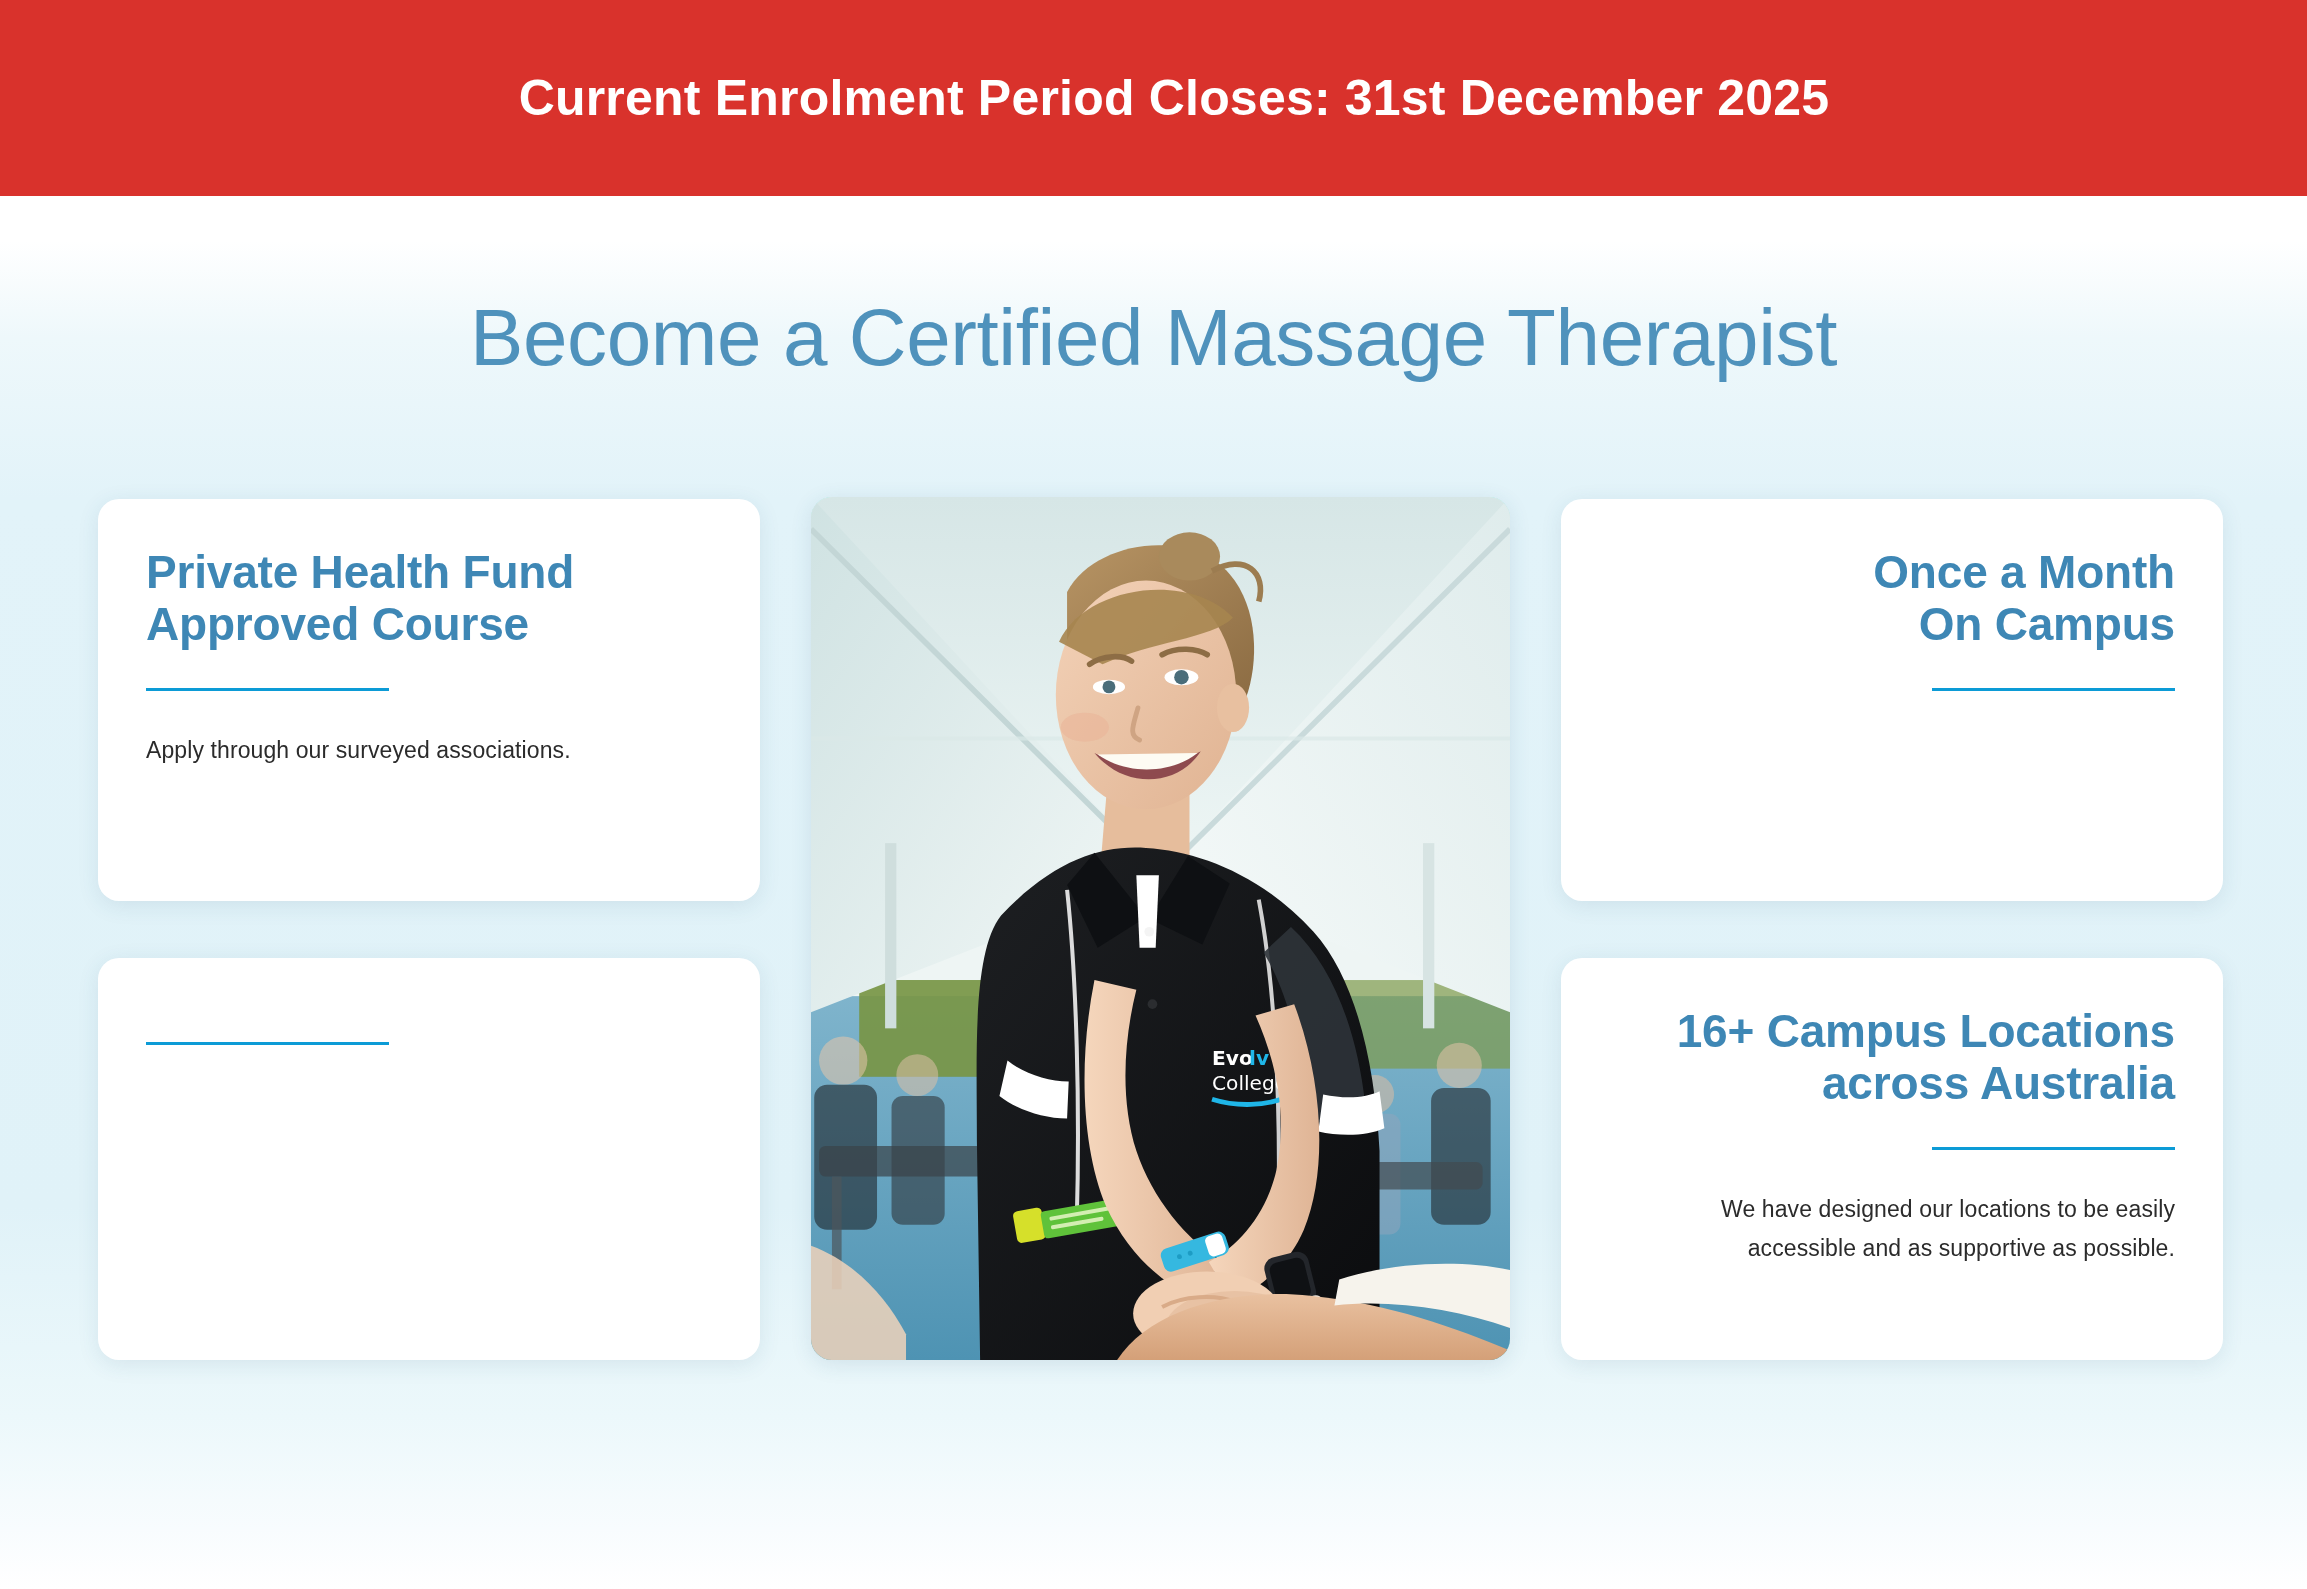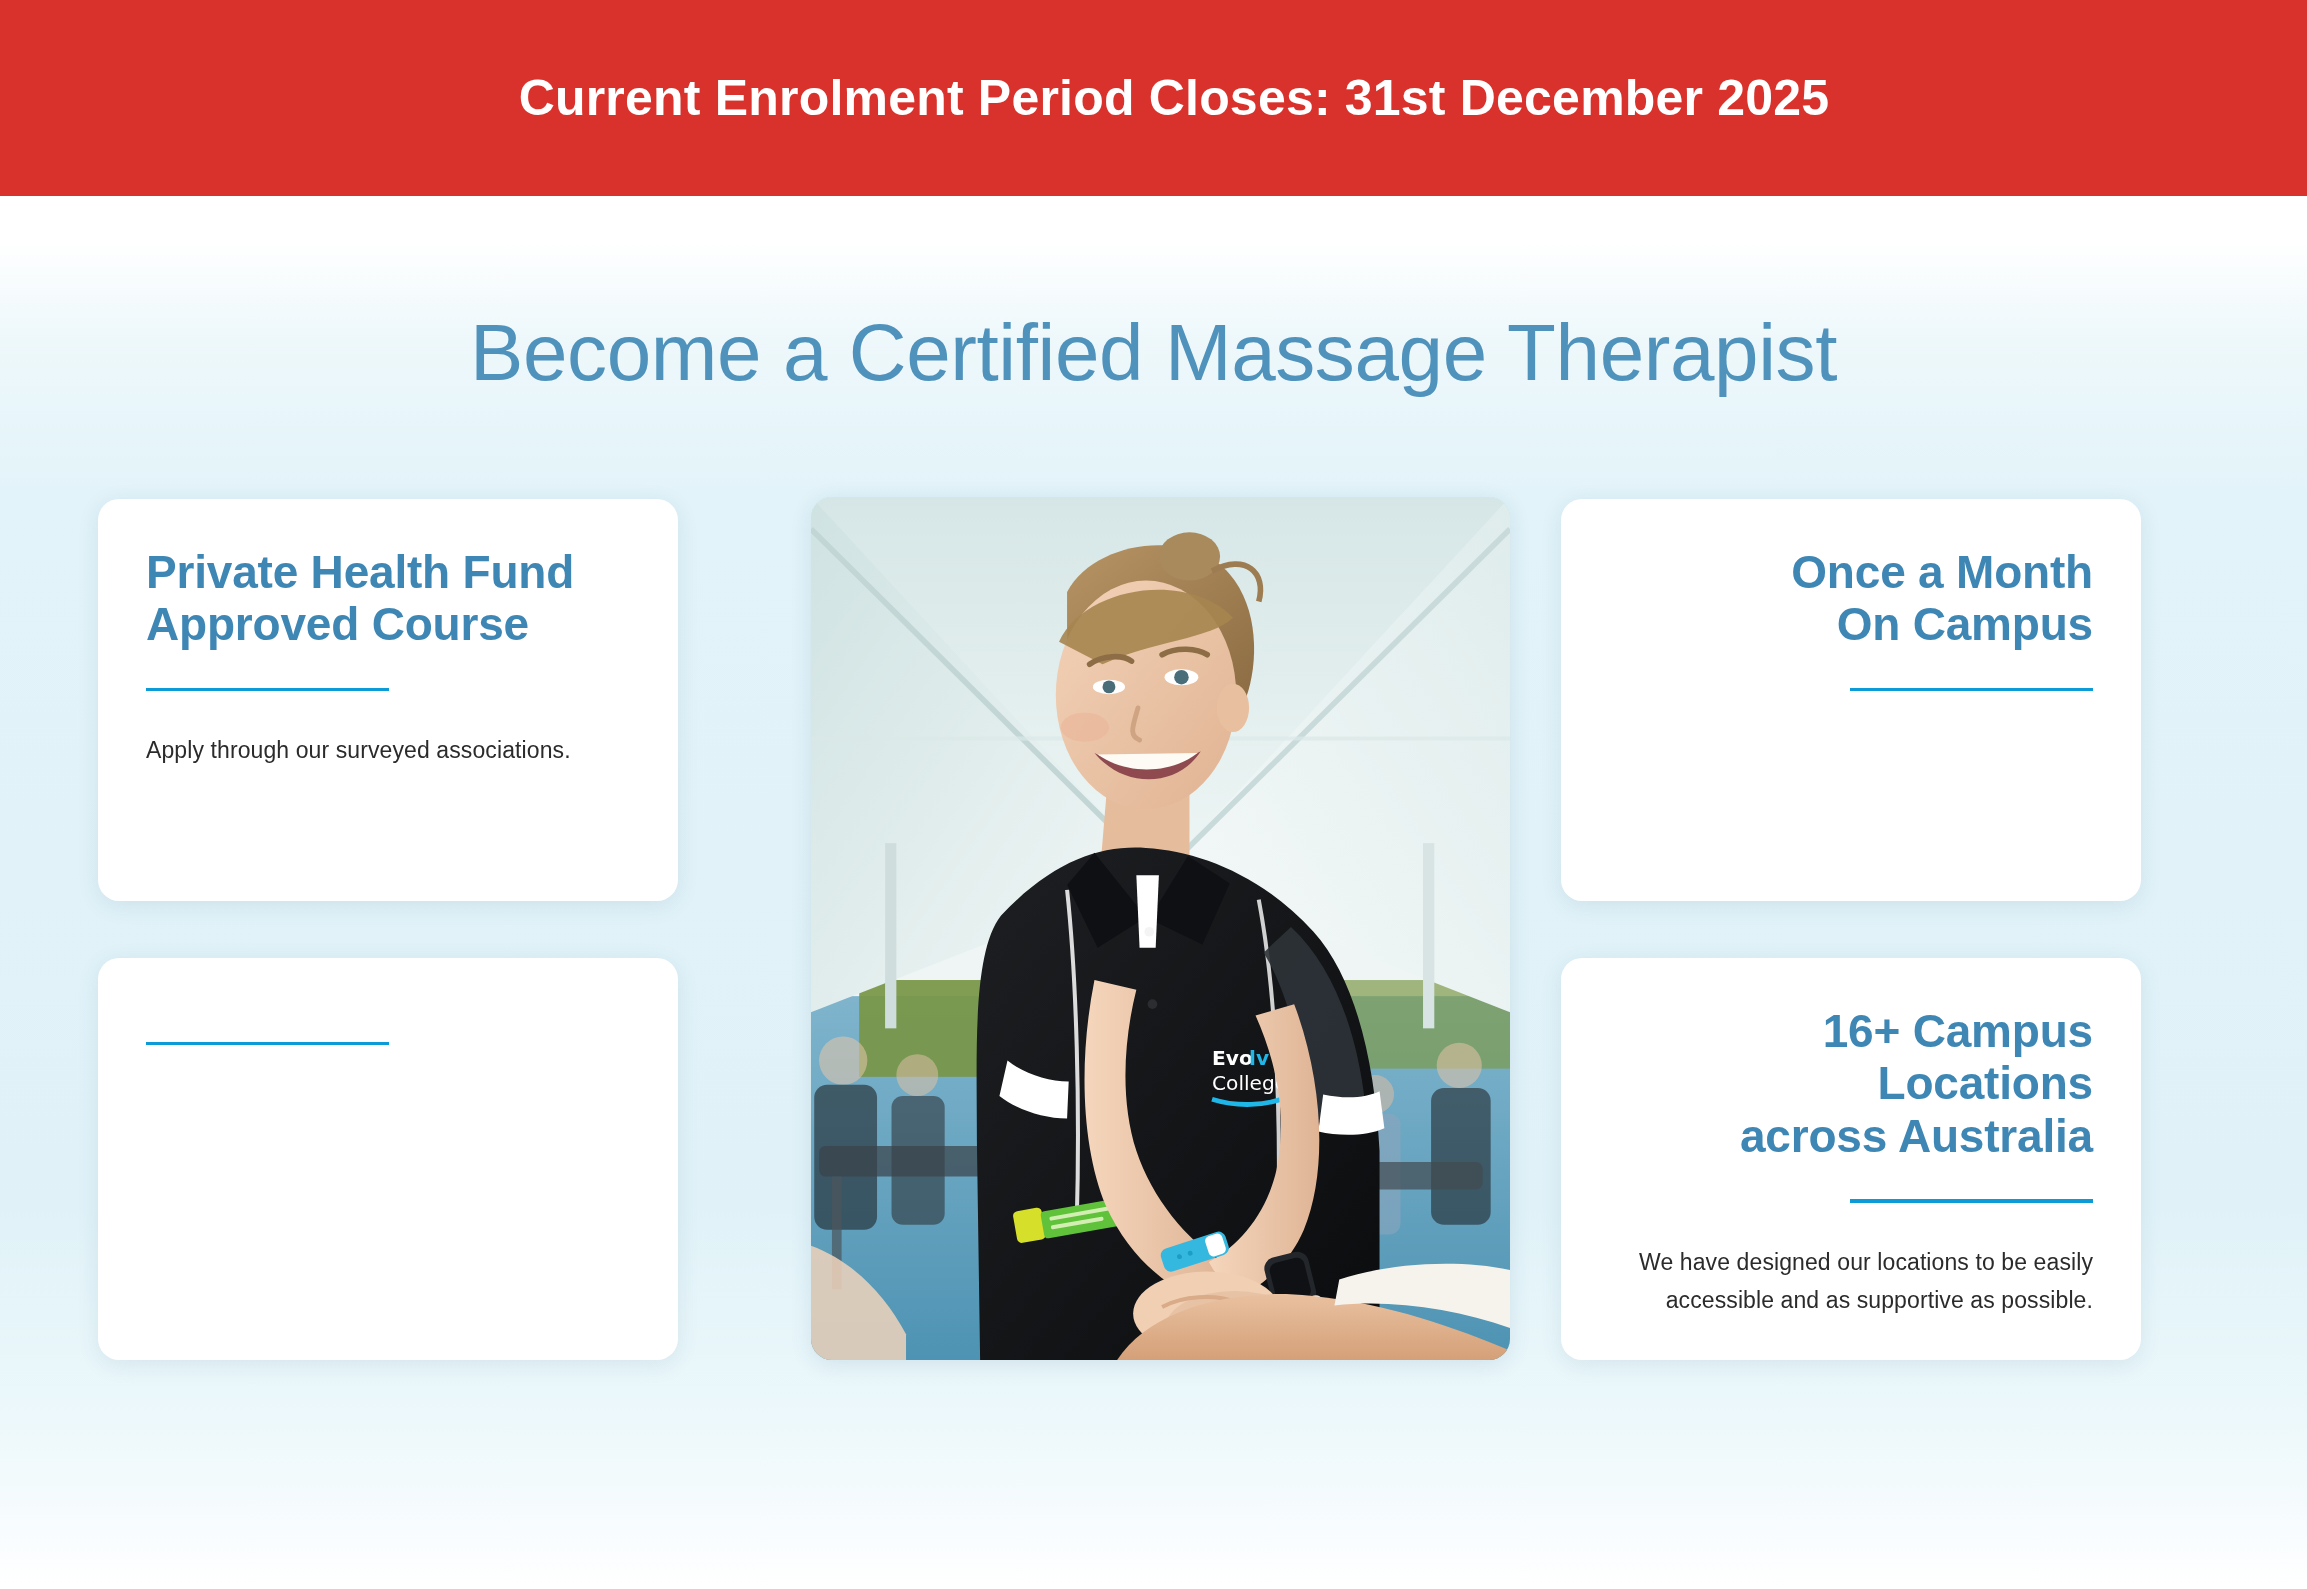--- a/index.html
+++ b/index.html
@@ -35,34 +35,34 @@
     color:#ffffff;
     font-size:50px;
     font-weight:bold;
     letter-spacing:0.2px;
     font-family:"Liberation Sans", sans-serif;
     white-space:nowrap;
   }
 
   
   .page-heading {
-    position:absolute; left:0; top:307px;
+    position:absolute; left:0; top:292px;
     width:2307px; text-align:center;
     color:#4f92bc;
     font-size:80px;
     font-weight:400;
     letter-spacing:-0.4px;
     font-family:"Liberation Sans", sans-serif;
     white-space:nowrap;
   }
 
   
   .card {
     position:absolute;
-    width:580px;
+    width:662px;
     background:#ffffff;
     border-radius:21px;
     box-shadow:0 4.8px 21px rgba(40,90,120,0.10);
     padding:47px 48px;
   }
   .card.left  { left:98px;  text-align:left;  }
   .card.right { left:1561px; text-align:right; }
 
   .card.c1 { top:499px;  height:402px; }
   .card.c2 { top:958px; height:402px; }

